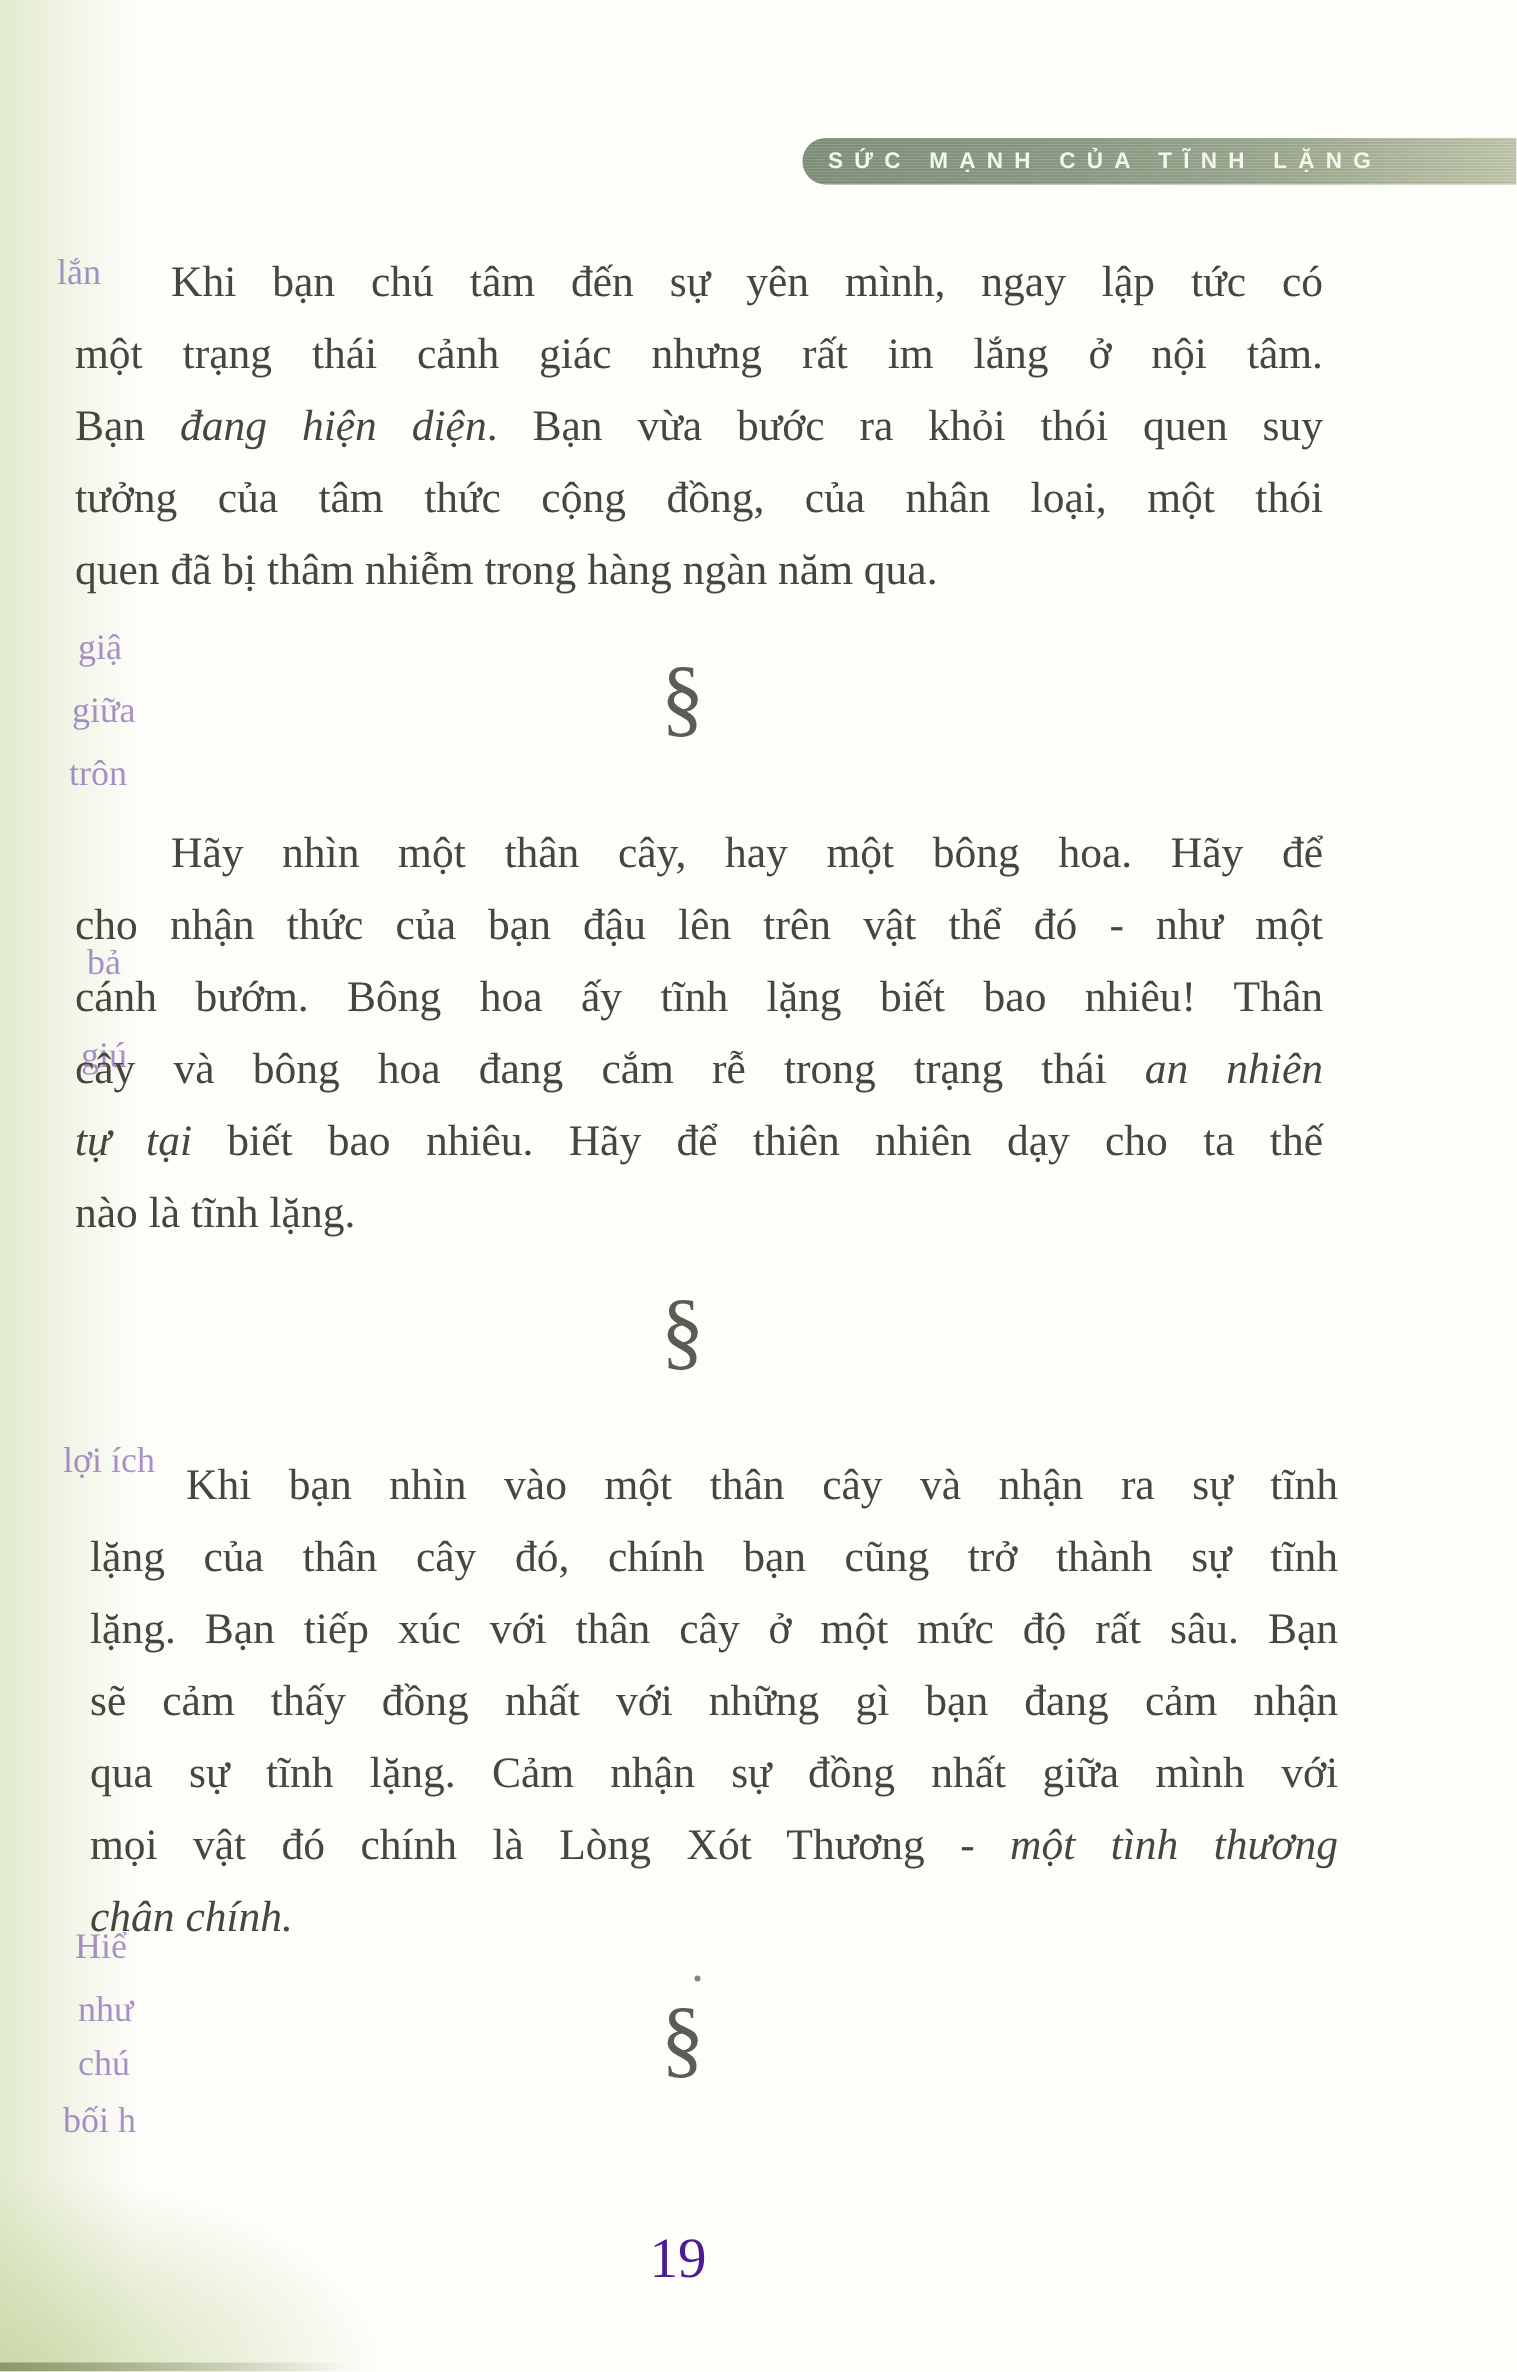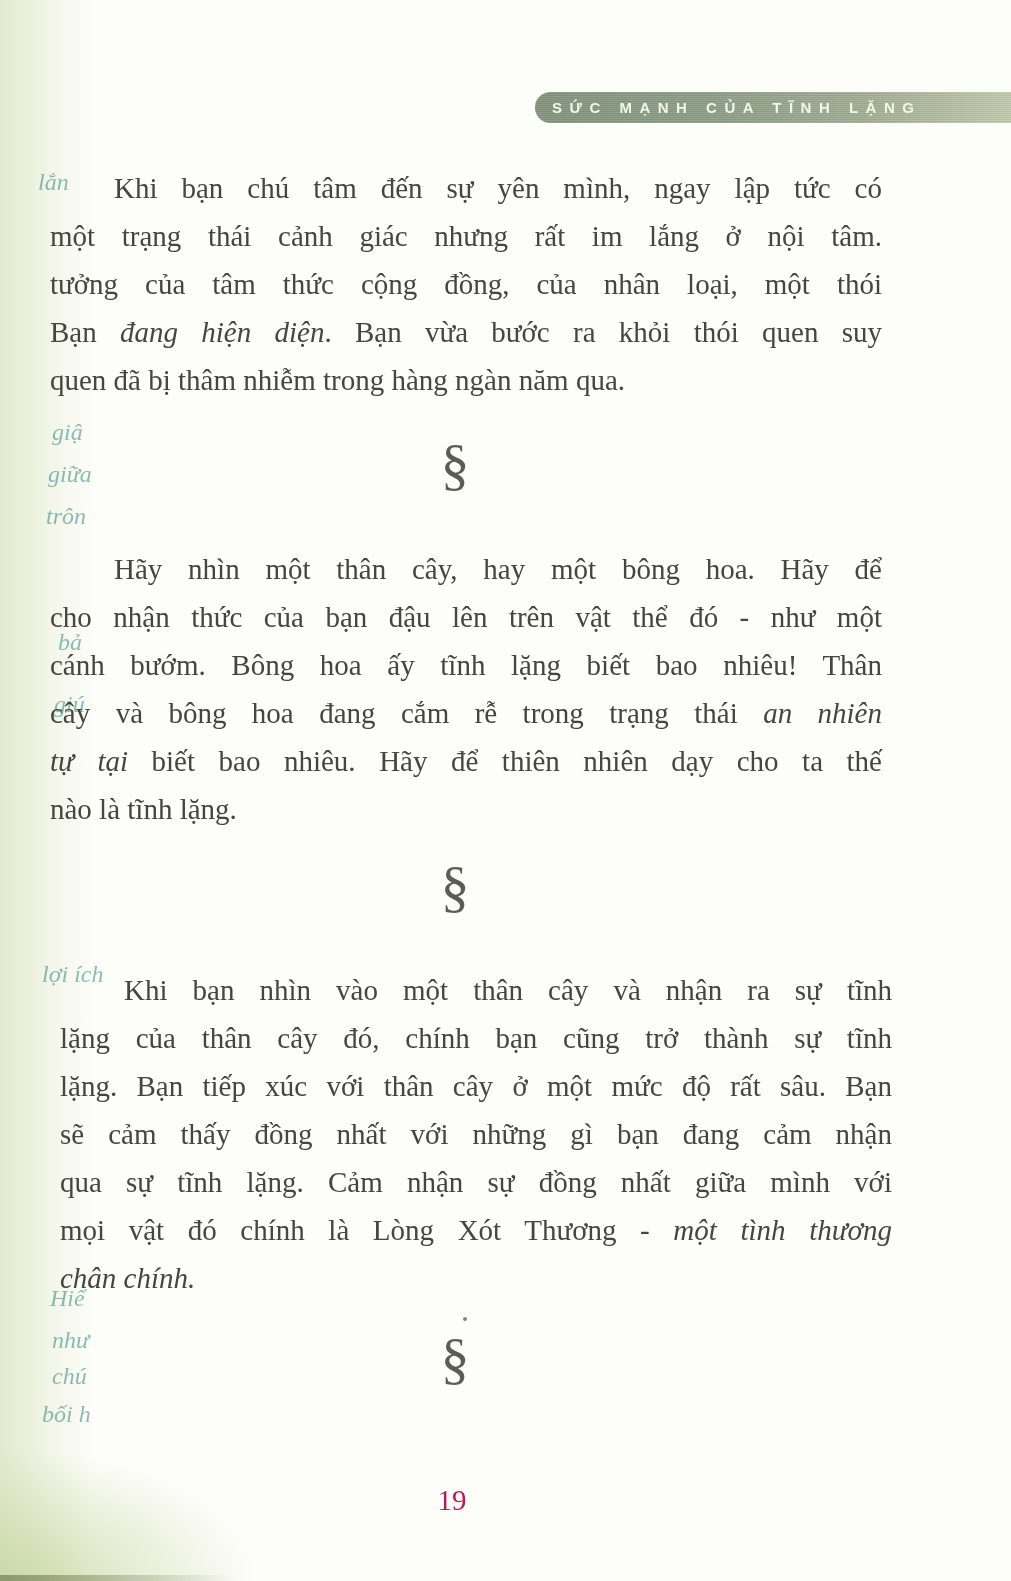--- a/index.html
+++ b/index.html
@@ -63,27 +63,27 @@
   .s2 { top:858px; }
   .s3 { top:1330px; }
 
   .dot {
     position:absolute; left:463px; top:1317px; width:4px; height:4px;
     border-radius:50%; background:#85857b;
   }
 
   .pagenum {
     position:absolute; left:430px; top:1484px; width:44px; text-align:center;
-    font-size:29px; color:#be185d;
+    font-size:38px; color:#4c1d95;
   }
 
   
   .ghost {
-    position:absolute; font-size:24px; color:#0f766e; opacity:0.48;
-    line-height:1; white-space:nowrap;font-style:italic;
+    position:absolute; font-size:24px; color:#4c1d95; opacity:0.48;
+    line-height:1; white-space:nowrap;
   }
 </style>
 </head>
 <body>
 
 <div class="page">
 
   <div class="shade-left"></div>
   <div class="shade-bl"></div>
   <div class="edge-line"></div>
@@ -100,22 +100,22 @@
   <span class="ghost" style="left:54px; top:692px;">giú</span>
   <span class="ghost" style="left:42px; top:962px;">lợi ích</span>
   <span class="ghost" style="left:50px; top:1286px;">Hiể</span>
   <span class="ghost" style="left:52px; top:1328px;">như</span>
   <span class="ghost" style="left:52px; top:1364px;">chú</span>
   <span class="ghost" style="left:42px; top:1402px;">bối h</span>
 
   <div class="para p1">
     <div class="line indent"><span>Khi bạn chú tâm đến sự yên mình, ngay lập tức có</span></div>
     <div class="line"><span>một trạng thái cảnh giác nhưng rất im lắng ở nội tâm.</span></div>
+    <div class="line"><span>Bạn </span><span class="it">đang hiện diện</span><span>. Bạn vừa bước ra khỏi thói quen suy</span></div>
     <div class="line"><span>tưởng của tâm thức cộng đồng, của nhân loại, một thói</span></div>
-    <div class="line"><span>Bạn </span><span class="it">đang hiện diện</span><span>. Bạn vừa bước ra khỏi thói quen suy</span></div>
     <div class="line lastline"><span>quen đã bị thâm nhiễm trong hàng ngàn năm qua.</span></div>
   </div>
 
   <div class="section s1"><span>§</span></div>
 
   <div class="para p2">
     <div class="line indent"><span>Hãy nhìn một thân cây, hay một bông hoa. Hãy để</span></div>
     <div class="line"><span>cho nhận thức của bạn đậu lên trên vật thể đó - như một</span></div>
     <div class="line"><span>cánh bướm. Bông hoa ấy tĩnh lặng biết bao nhiêu! Thân</span></div>
     <div class="line"><span>cây và bông hoa đang cắm rễ trong trạng thái </span><span class="it">an nhiên</span></div>

